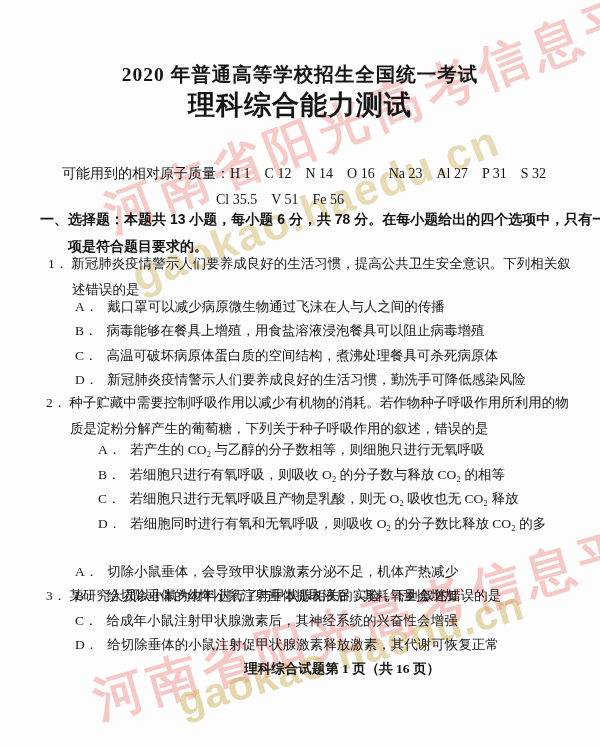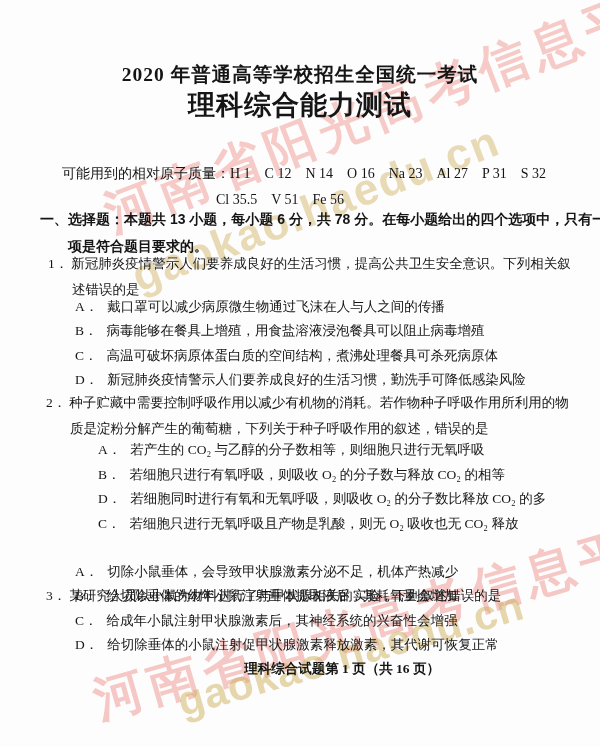--- a/index.html
+++ b/index.html
@@ -107,22 +107,22 @@
       <p class="opt"><span class="olabel">A．</span><span>戴口罩可以减少病原微生物通过飞沫在人与人之间的传播</span></p>
       <p class="opt"><span class="olabel">B．</span><span>病毒能够在餐具上增殖，用食盐溶液浸泡餐具可以阻止病毒增殖</span></p>
       <p class="opt"><span class="olabel">C．</span><span>高温可破坏病原体蛋白质的空间结构，煮沸处理餐具可杀死病原体</span></p>
       <p class="opt"><span class="olabel">D．</span><span>新冠肺炎疫情警示人们要养成良好的生活习惯，勤洗手可降低感染风险</span></p>
     </div>
 
     <p class="abs stem q2-stem"><span class="qnum">2．</span><span>种子贮藏中需要控制呼吸作用以减少有机物的消耗。若作物种子呼吸作用所利用的物质是淀粉分解产生的葡萄糖，下列关于种子呼吸作用的叙述，错误的是</span></p>
     <div class="abs opts q2-opts">
       <p class="opt"><span class="olabel">A．</span><span>若产生的 CO₂ 与乙醇的分子数相等，则细胞只进行无氧呼吸</span></p>
       <p class="opt"><span class="olabel">B．</span><span>若细胞只进行有氧呼吸，则吸收 O₂ 的分子数与释放 CO₂ 的相等</span></p>
+      <p class="opt"><span class="olabel">C．</span><span>若细胞只进行无氧呼吸且产物是乳酸，则无 O₂ 吸收也无 CO₂ 释放</span></p>
       <p class="opt"><span class="olabel">D．</span><span>若细胞同时进行有氧和无氧呼吸，则吸收 O₂ 的分子数比释放 CO₂ 的多</span></p>
-      <p class="opt"><span class="olabel">C．</span><span>若细胞只进行无氧呼吸且产物是乳酸，则无 O₂ 吸收也无 CO₂ 释放</span></p>
     </div>
 
     <p class="abs stem q3-stem"><span class="qnum">3．</span><span>某研究人员以小鼠为材料进行了与甲状腺相关的实验，下列叙述错误的是</span></p>
     <div class="abs opts q3-opts">
       <p class="opt"><span class="olabel">A．</span><span>切除小鼠垂体，会导致甲状腺激素分泌不足，机体产热减少</span></p>
       <p class="opt"><span class="olabel">B．</span><span>给切除垂体的幼年小鼠注射垂体提取液后，其耗氧量会增加</span></p>
       <p class="opt"><span class="olabel">C．</span><span>给成年小鼠注射甲状腺激素后，其神经系统的兴奋性会增强</span></p>
       <p class="opt"><span class="olabel">D．</span><span>给切除垂体的小鼠注射促甲状腺激素释放激素，其代谢可恢复正常</span></p>
     </div>
 

